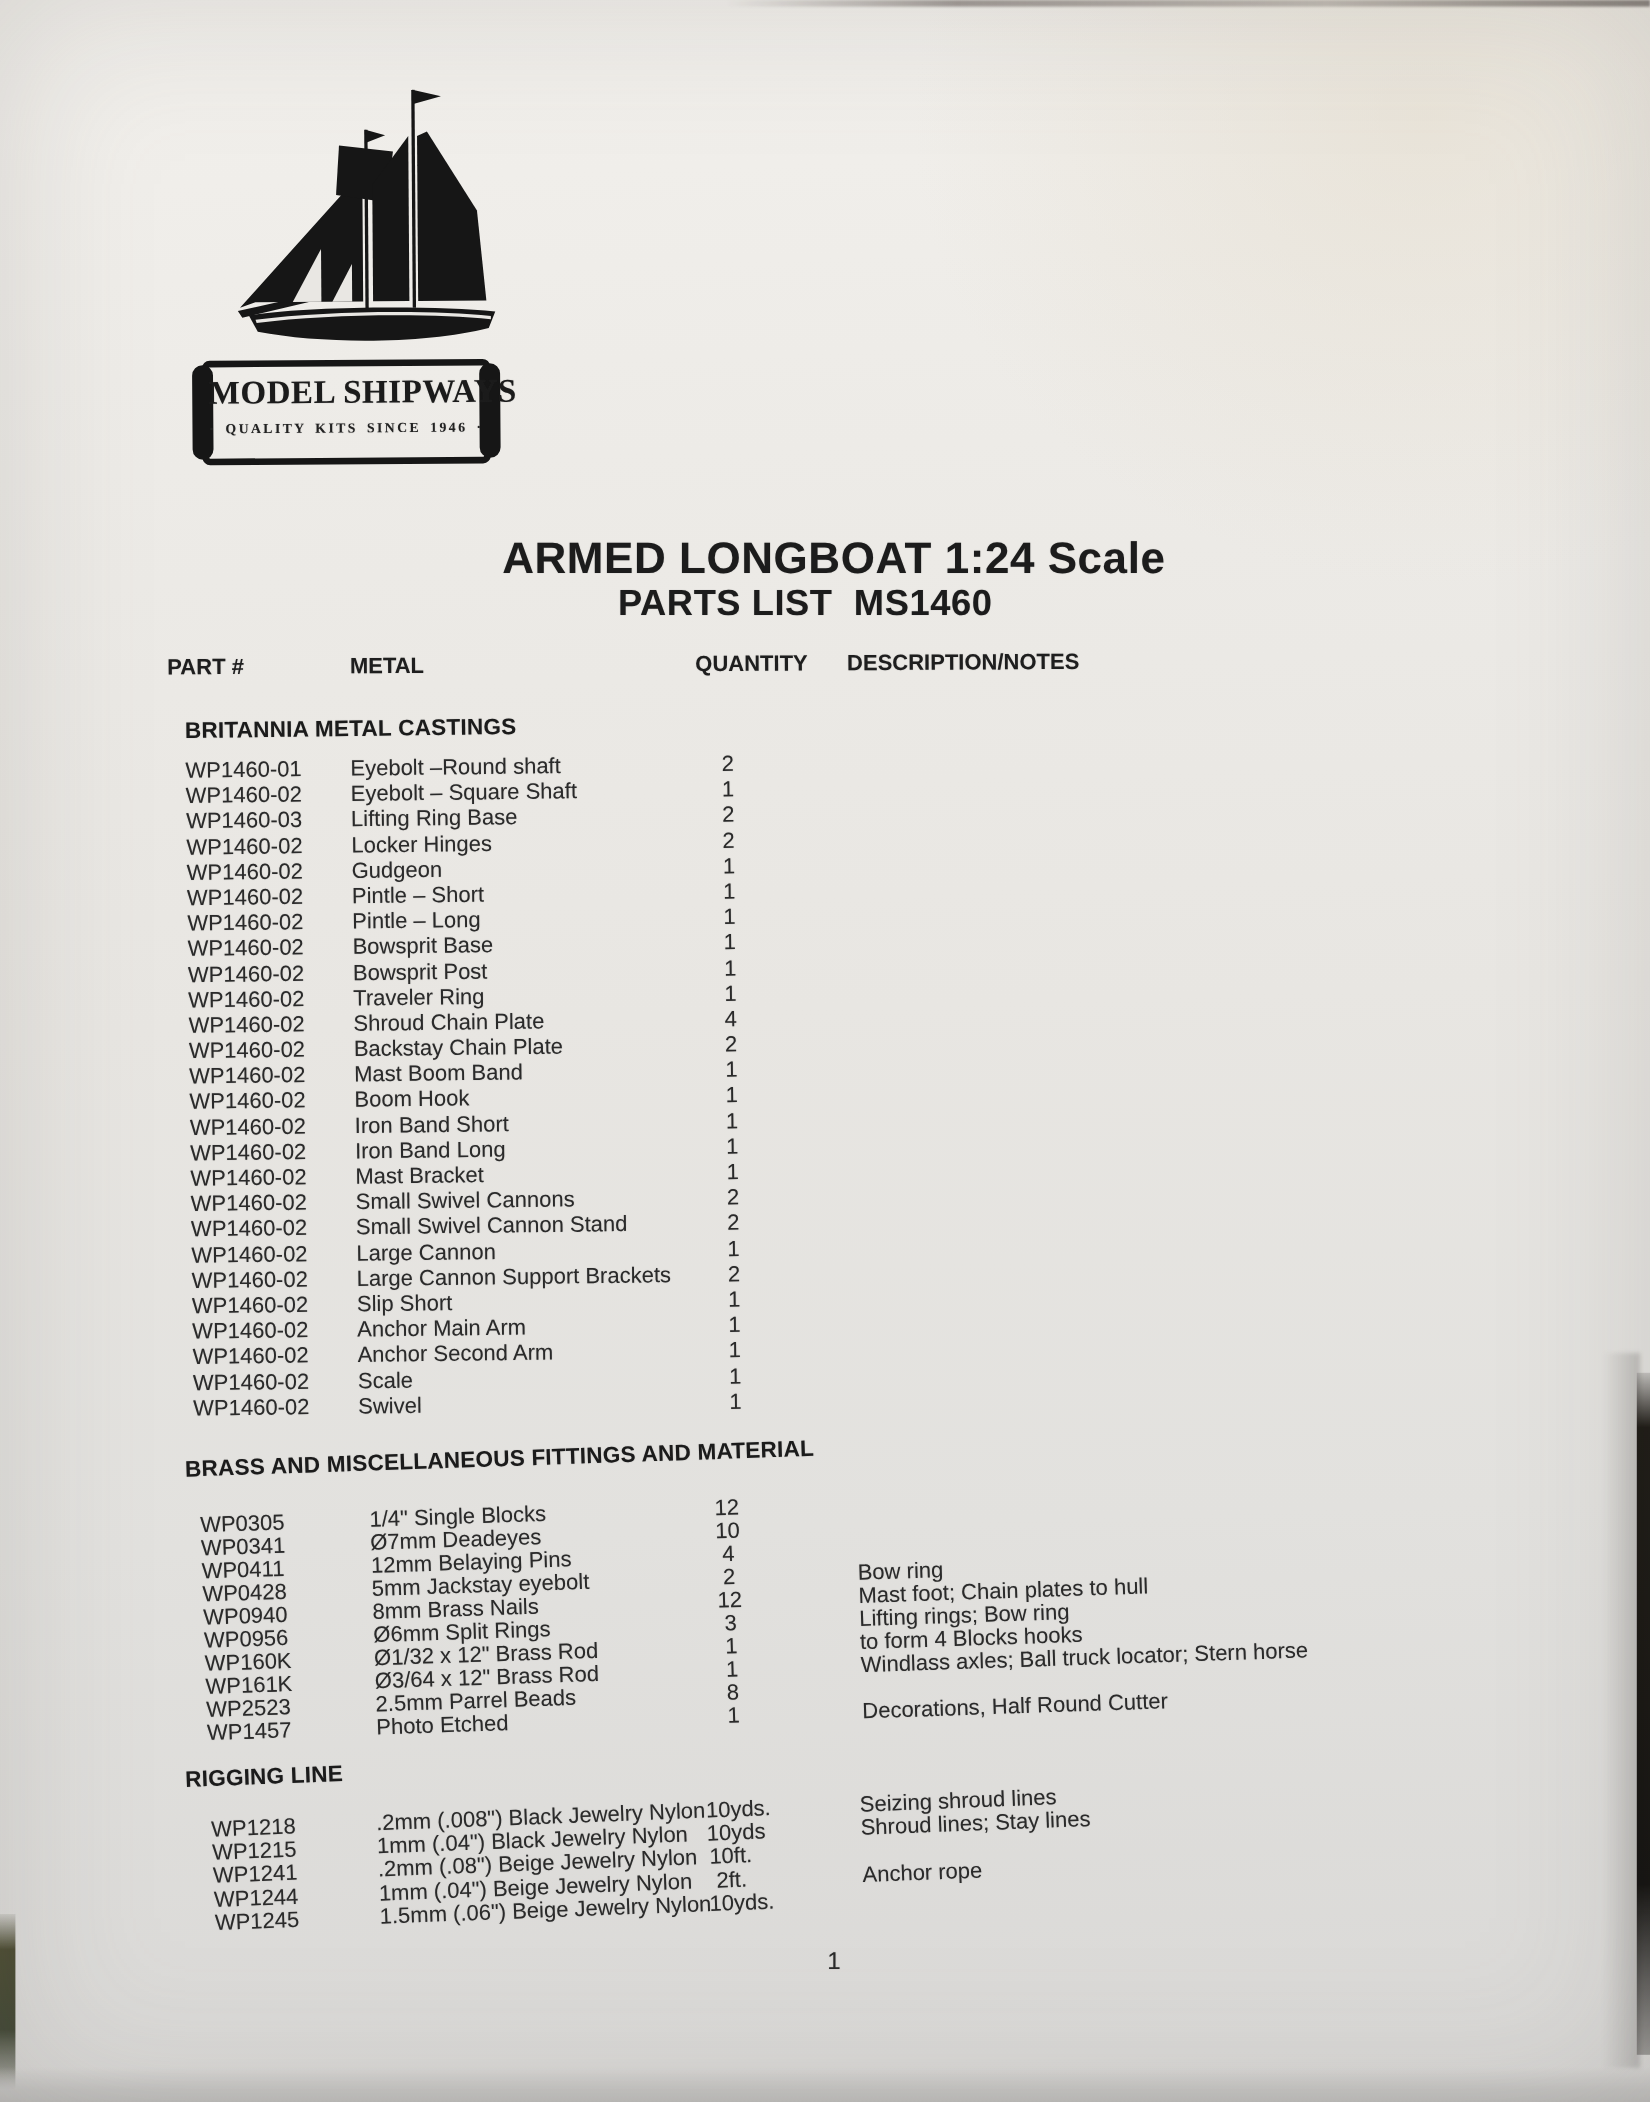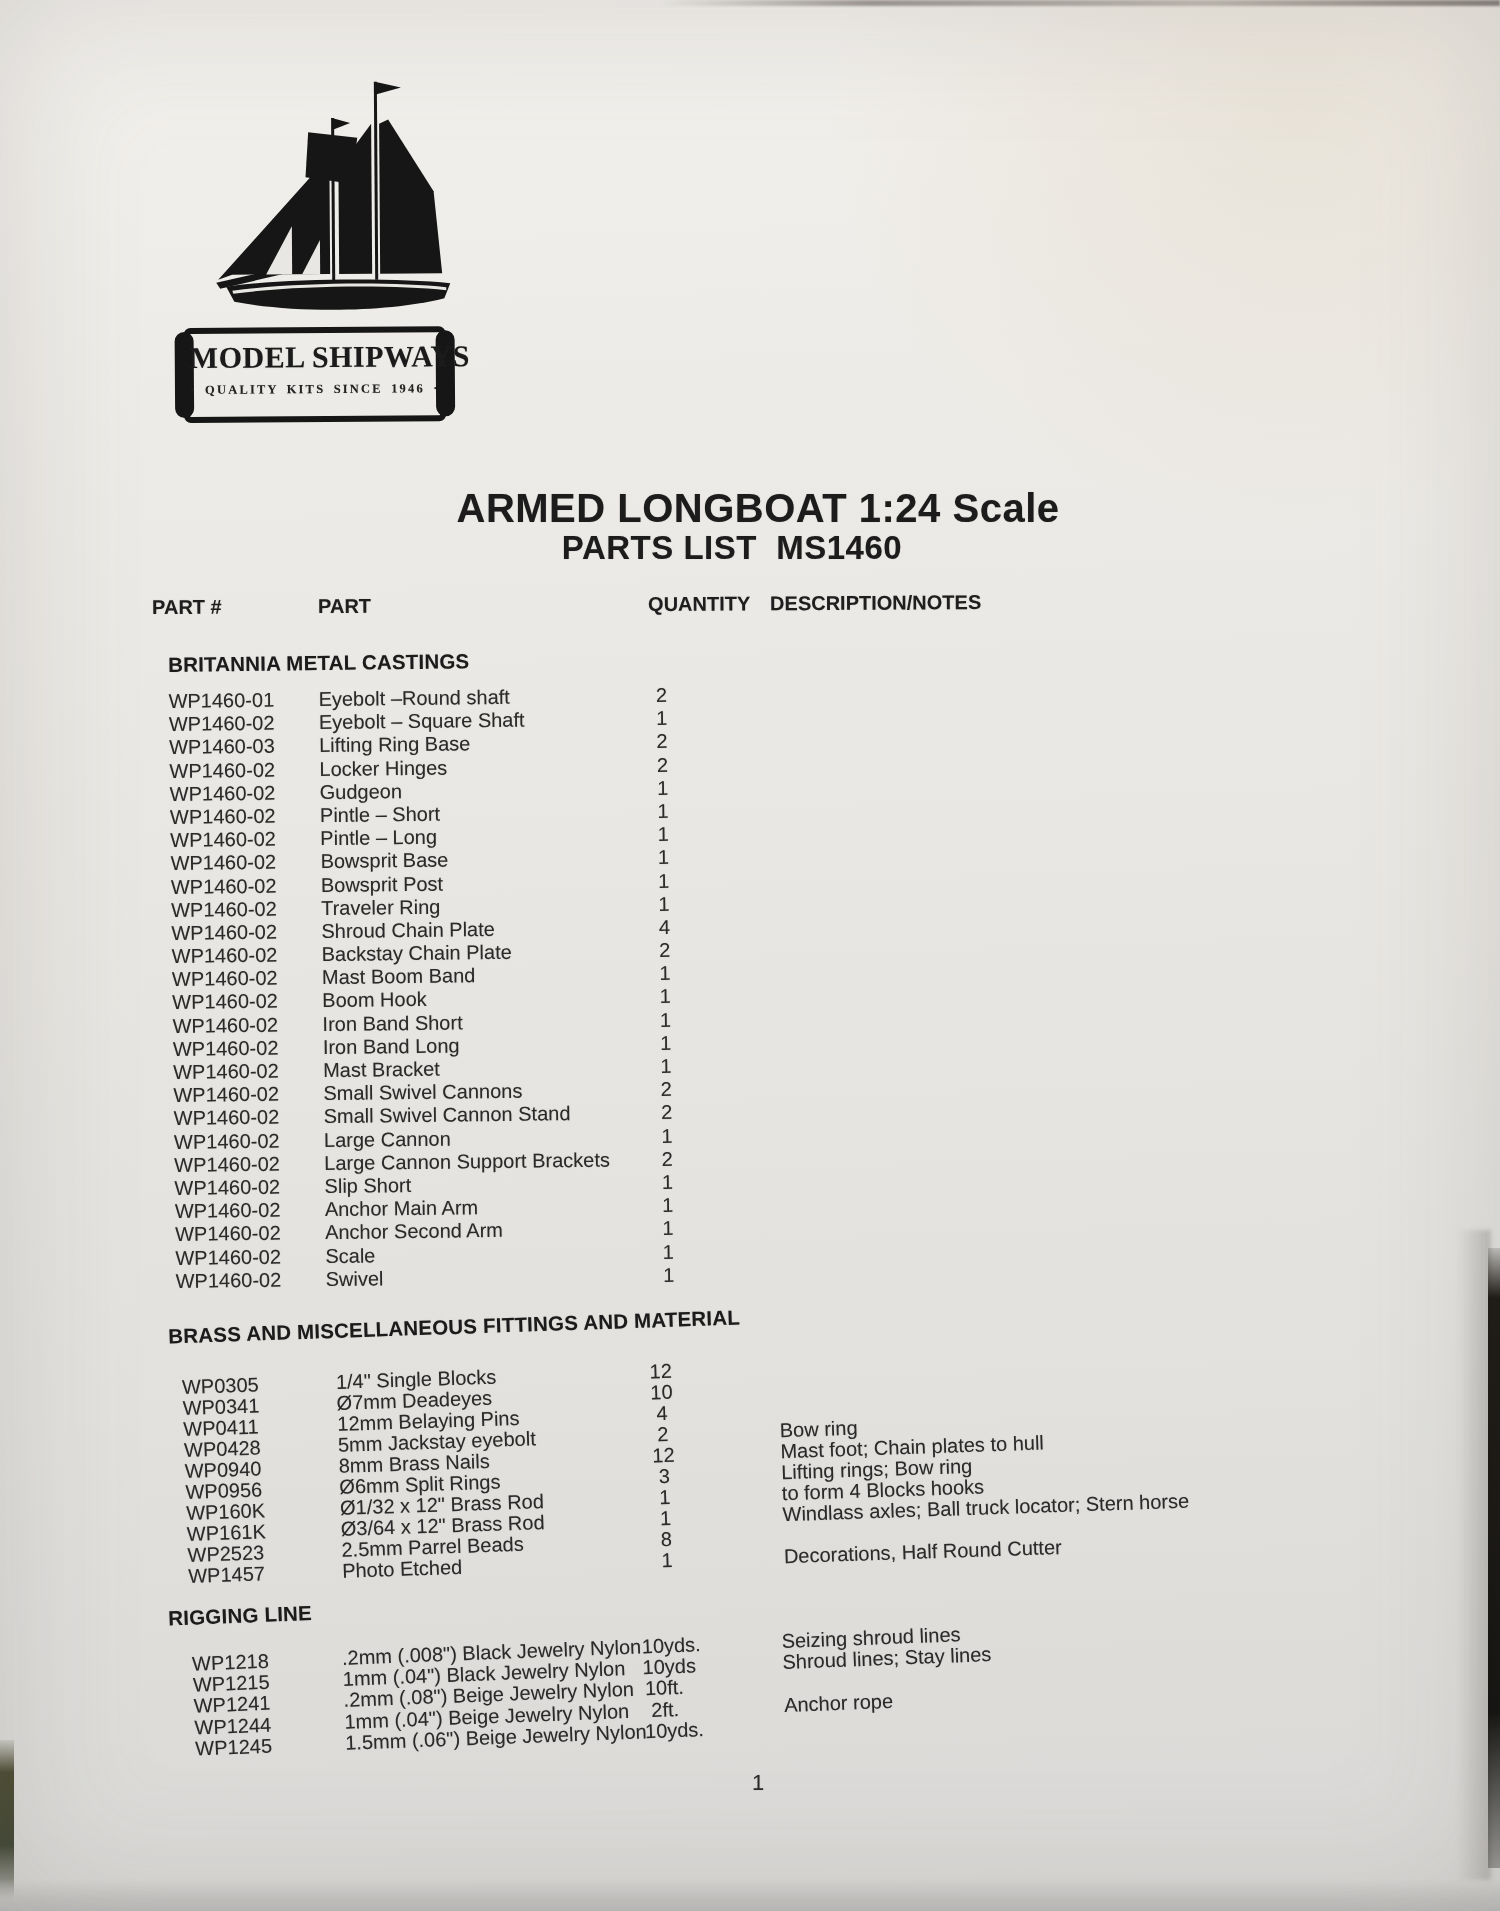--- a/index.html
+++ b/index.html
@@ -40,21 +40,21 @@
   
   .title1{position:absolute;left:0;width:100%;top:486px;text-align:center;
     font-size:40px;font-weight:bold;letter-spacing:.5px;color:#1c1c1c;transform:translateX(8px);}
   .title2{position:absolute;left:0;width:100%;top:529px;text-align:center;
     font-size:33px;font-weight:bold;letter-spacing:.5px;color:#1c1c1c;white-space:pre;transform:translateX(-18px);}
 
   
   .colheads{position:absolute;left:0;top:597px;width:1400px;transform:rotate(-.35deg);transform-origin:0 0;
     font-weight:bold;font-size:20px;color:#1e1e1e;}
   .colheads span{position:absolute;white-space:nowrap;}
-  .ch-part{left:152px;} .ch-item{left:318px;} .ch-qty{left:648px;text-align:center;} .ch-desc{left:770px;}
+  .ch-part{left:152px;} .ch-item{left:318px;} .ch-qty{left:632px;text-align:center;} .ch-desc{left:770px;}
 
   .section{position:absolute;left:0;width:1460px;transform-origin:0 0;}
   .sec-title{position:absolute;white-space:nowrap;font-weight:bold;font-size:20.5px;color:#1b1b1b;letter-spacing:.2px;}
   .rows{position:absolute;left:0;right:0;}
   .row{position:relative;}
   .row span{position:absolute;top:0;white-space:nowrap;font-size:20px;color:#2a2a2a;}
   .row .c-qty{text-align:center;width:42px;}
 
   .sec0{top:655px;transform:rotate(-.7deg);}
   .sec0 .sec-title{left:168px;top:0;}
@@ -127,21 +127,21 @@
         <div class="brand">MODEL SHIPWAYS</div>
         <div class="tagline">· QUALITY KITS SINCE 1946 ·</div>
       </div>
     </div>
 
     <div class="title1">ARMED LONGBOAT 1:24 Scale</div>
     <div class="title2">PARTS LIST  MS1460</div>
 
     <div class="colheads">
       <span class="ch-part">PART #</span>
-      <span class="ch-item">PART</span>
+      <span class="ch-item">METAL</span>
       <span class="ch-qty">QUANTITY</span>
       <span class="ch-desc">DESCRIPTION/NOTES</span>
     </div>
 
     <div class="section sec0">
       <div class="sec-title">BRITANNIA METAL CASTINGS</div>
       <div class="rows">
           <div class="row">
             <span class="c-part">WP1460-01</span>
             <span class="c-item">Eyebolt –Round shaft</span>

